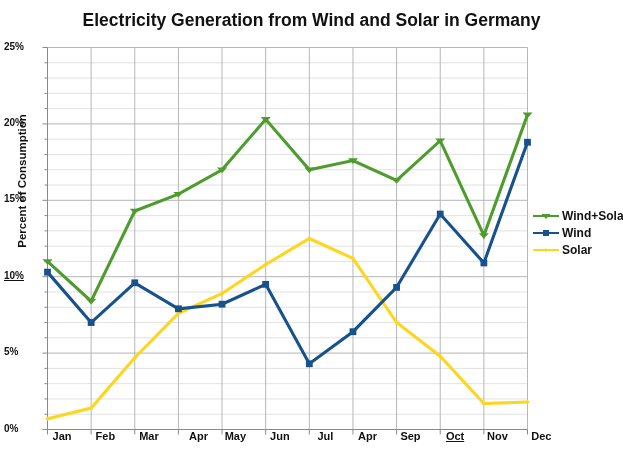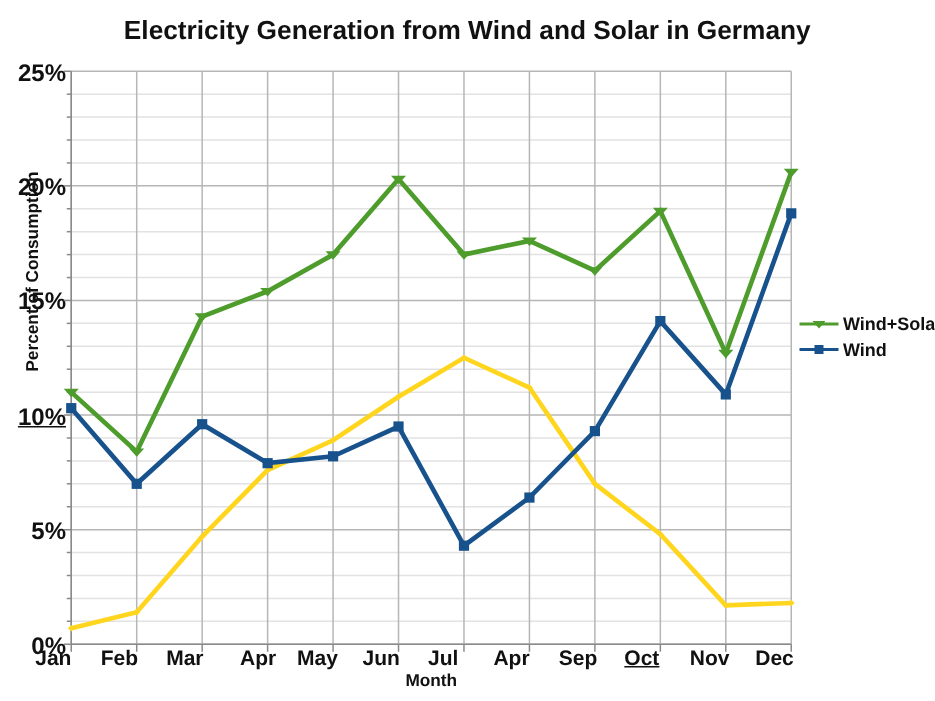--- a/index.html
+++ b/index.html
@@ -50,38 +50,37 @@
     width: 481px;
     text-align: center;
     font-size: 11.5px;
     font-weight: bold;
     color: #111111;
   }
   .ytick-label {
     position: absolute;
     right: 0;
     width: 40px;
-    text-align: right;
-    font-size: 16px;
+    font-size: 10px;
     font-weight: bold;
     color: #111111;
     line-height: 1;
   }
   #ytick-holder {
     position: absolute;
     left: 0; top: 0;
     width: 44px;
     height: 467px;
   }
   .xtick-label {
     position: absolute;
     top: 430px;
     width: 48px;
-    text-align: left;
-    font-size: 14px;
+    text-align: right;
+    font-size: 11px;
     font-weight: bold;
     color: #111111;
   }
   #plotsvg {
     position: absolute;
     left: 0; top: 0;
   }
   #legend {
     position: absolute;
     left: 533px;
@@ -121,21 +120,20 @@
   }
 </style>
 </head>
 <body>
 
 <div id="chart-root">
 
   <div id="chart-title">Electricity Generation from Wind and Solar in Germany</div>
 
   <div id="ylabel">Percent of Consumption</div>
-  <div id="xlabel">Month</div>
 
   <div id="ytick-holder">
       <div class="ytick-label" style="top: 423.5px;">0%</div>
       <div class="ytick-label" style="top: 347.1px;">5%</div>
       <div class="ytick-label" style="top: 270.7px; text-decoration: underline;">10%</div>
       <div class="ytick-label" style="top: 194.3px;">15%</div>
       <div class="ytick-label" style="top: 117.9px;">20%</div>
       <div class="ytick-label" style="top: 41.5px;">25%</div>
     </div>
 
@@ -299,15 +297,24 @@
       </div>
       <div class="legend-row">
         <span class="legend-swatch">
           <span class="legend-line" style="background: rgb(23, 82, 141);"></span>
           <svg class="legend-mark" viewBox="0 0 8 8">
             <rect x="1" y="1" width="6" height="6" fill="#17528d"></rect>
           </svg>
         </span>
         <span class="legend-label">Wind</span>
       </div>
+      <div class="legend-row">
+        <span class="legend-swatch">
+          <span class="legend-line" style="background: rgb(255, 213, 30);"></span>
+          <svg class="legend-mark" viewBox="0 0 8 8">
+            <polygon points="4,1.96 6.04,4 4,6.04 1.96,4" fill="#ffd51e"></polygon>
+          </svg>
+        </span>
+        <span class="legend-label">Solar</span>
+      </div>
     </div>
 
 </div>
 
 </body></html>

